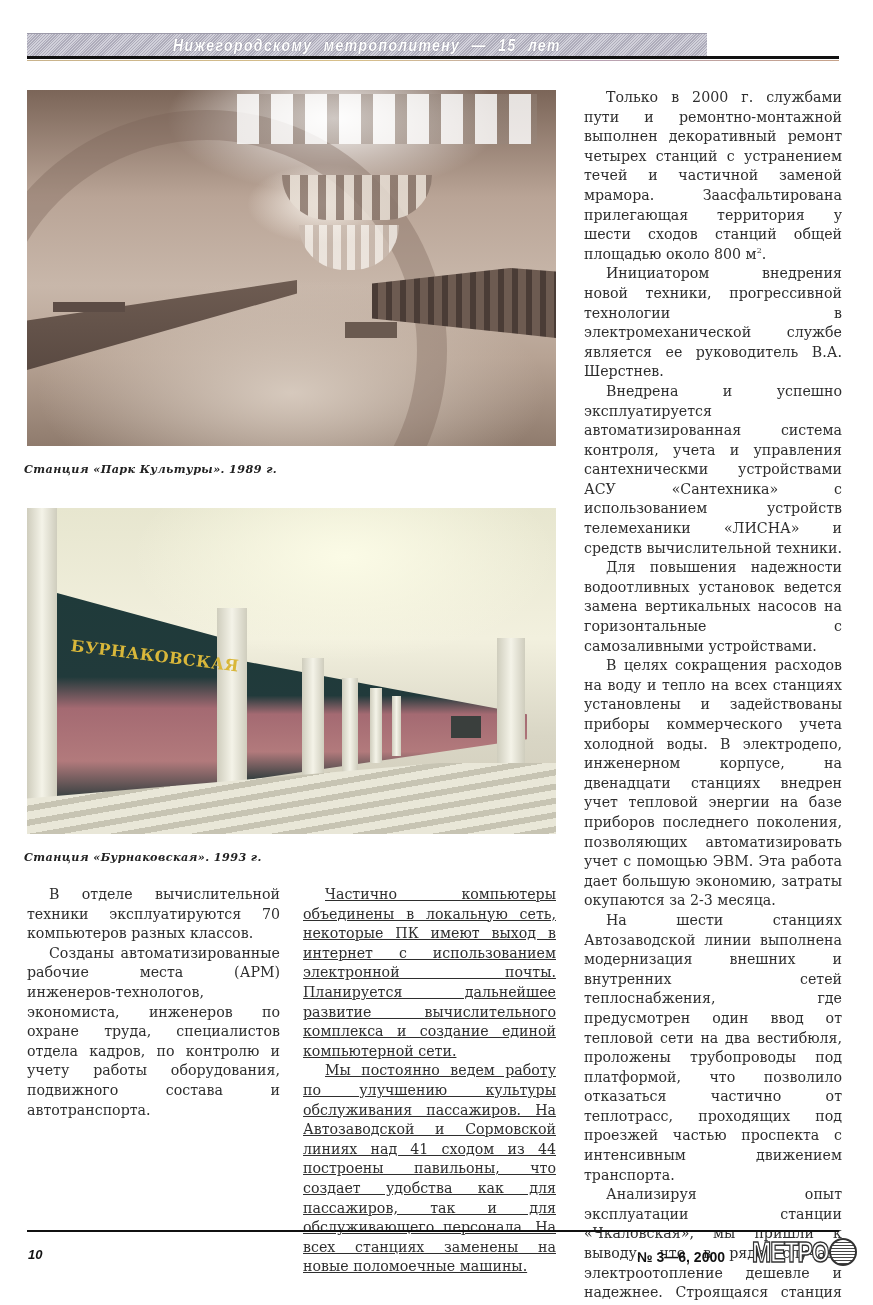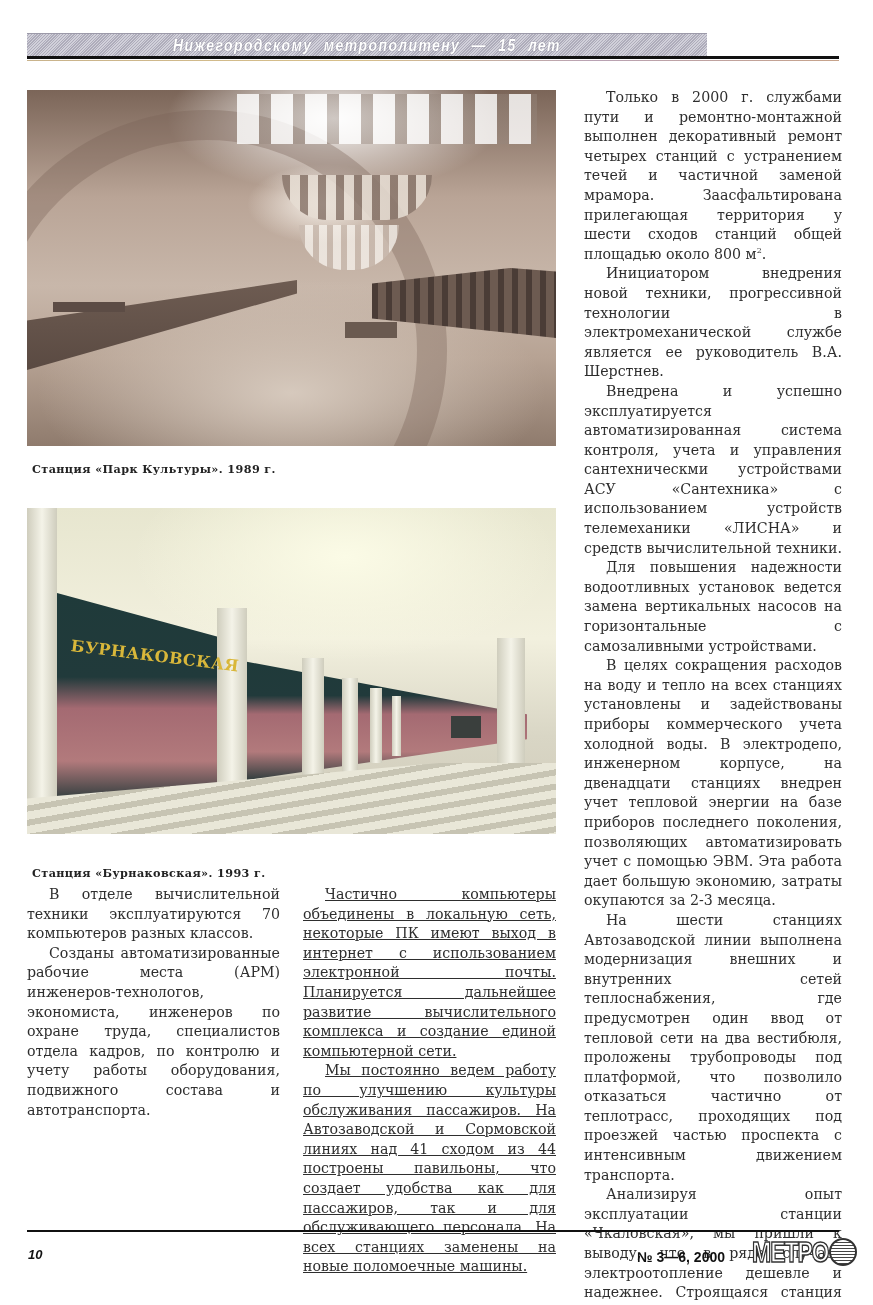--- a/index.html
+++ b/index.html
@@ -104,21 +104,21 @@
   .photo2 .station-sign {
     position: absolute; left: 44px; top: 128px;
     font-family: "DejaVu Serif", serif; font-weight: bold; font-size: 16px;
     color: #d9b73a; transform: rotate(7deg); transform-origin: left center; letter-spacing: 0.5px;
   }
   .photo2 .tunnel {
     position: absolute; left: 424px; top: 208px; width: 30px; height: 22px; background: #3a3f3d;
   }
 
   .caption {
-    position: absolute; left: 32px; font-weight: bold;
+    position: absolute; left: 24px; font-style: italic; font-weight: bold;
     font-size: 11.2px; color: #222; letter-spacing: 0.4px;
   }
 
   
   .col {
     position: absolute; font-size: 14.2px; line-height: 19.6px; color: #2e2e2e;
     text-align: justify;
   }
   .col p { margin: 0; text-indent: 22px; }
   .col p.cont { text-indent: 0; }
@@ -181,21 +181,21 @@
   <div class="column" style="left:190px;top:100px;width:30px;height:210px;"></div>
   <div class="column" style="left:275px;top:150px;width:22px;height:130px;"></div>
   <div class="column" style="left:315px;top:170px;width:16px;height:95px;"></div>
   <div class="column" style="left:343px;top:180px;width:12px;height:75px;"></div>
   <div class="column" style="left:365px;top:188px;width:9px;height:60px;"></div>
   <div class="column" style="left:470px;top:130px;width:28px;height:170px;"></div>
   <div class="floor"></div>
   <div class="tunnel"></div>
   <div class="station-sign">БУРНАКОВСКАЯ</div>
 </div>
-<div class="caption" style="top:850px;margin-top:16px;">Станция «Бурнаковская». 1993 г.</div>
+<div class="caption" style="top:850px;">Станция «Бурнаковская». 1993 г.</div>
 
 <div class="col col-right">
   <p><span>Только в 2000 г. службами пути и ремонтно-монтажной выполнен декоративный ремонт четырех станций с устранением течей и частичной заменой мрамора. Заасфальтирована прилегающая территория у шести сходов станций общей площадью около 800 м</span><sup>2</sup><span>.</span></p>
   <p>Инициатором внедрения новой техники, прогрессивной технологии в электромеханической службе является ее руководитель В.А. Шерстнев.</p>
   <p>Внедрена и успешно эксплуатируется автоматизированная система контроля, учета и управления сантехническми устройствами АСУ «Сантехника» с использованием устройств телемеханики «ЛИСНА» и средств вычислительной техники.</p>
   <p>Для повышения надежности водоотливных установок ведется замена вертикальных насосов на горизонтальные с самозаливными устройствами.</p>
   <p>В целях сокращения расходов на воду и тепло на всех станциях установлены и задействованы приборы коммерческого учета холодной воды. В электродепо, инженерном корпусе, на двенадцати станциях внедрен учет тепловой энергии на базе приборов последнего поколения, позволяющих автоматизировать учет с помощью ЭВМ. Эта работа дает большую экономию, затраты окупаются за 2-3 месяца.</p>
   <p>На шести станциях Автозаводской линии выполнена модернизация внешних и внутренних сетей теплоснабжения, где предусмотрен один ввод от тепловой сети на два вестибюля, проложены трубопроводы под платформой, что позволило отказаться частично от теплотрасс, проходящих под проезжей частью проспекта с интенсивным движением транспорта.</p>
   <p>Анализируя опыт эксплуатации станции «Чкаловская», мы пришли к выводу, что в ряде случаев электроотопление дешевле и надежнее. Строящаяся станция «Буревестник» запроектирована с электроотоплением.</p>
 </div>

